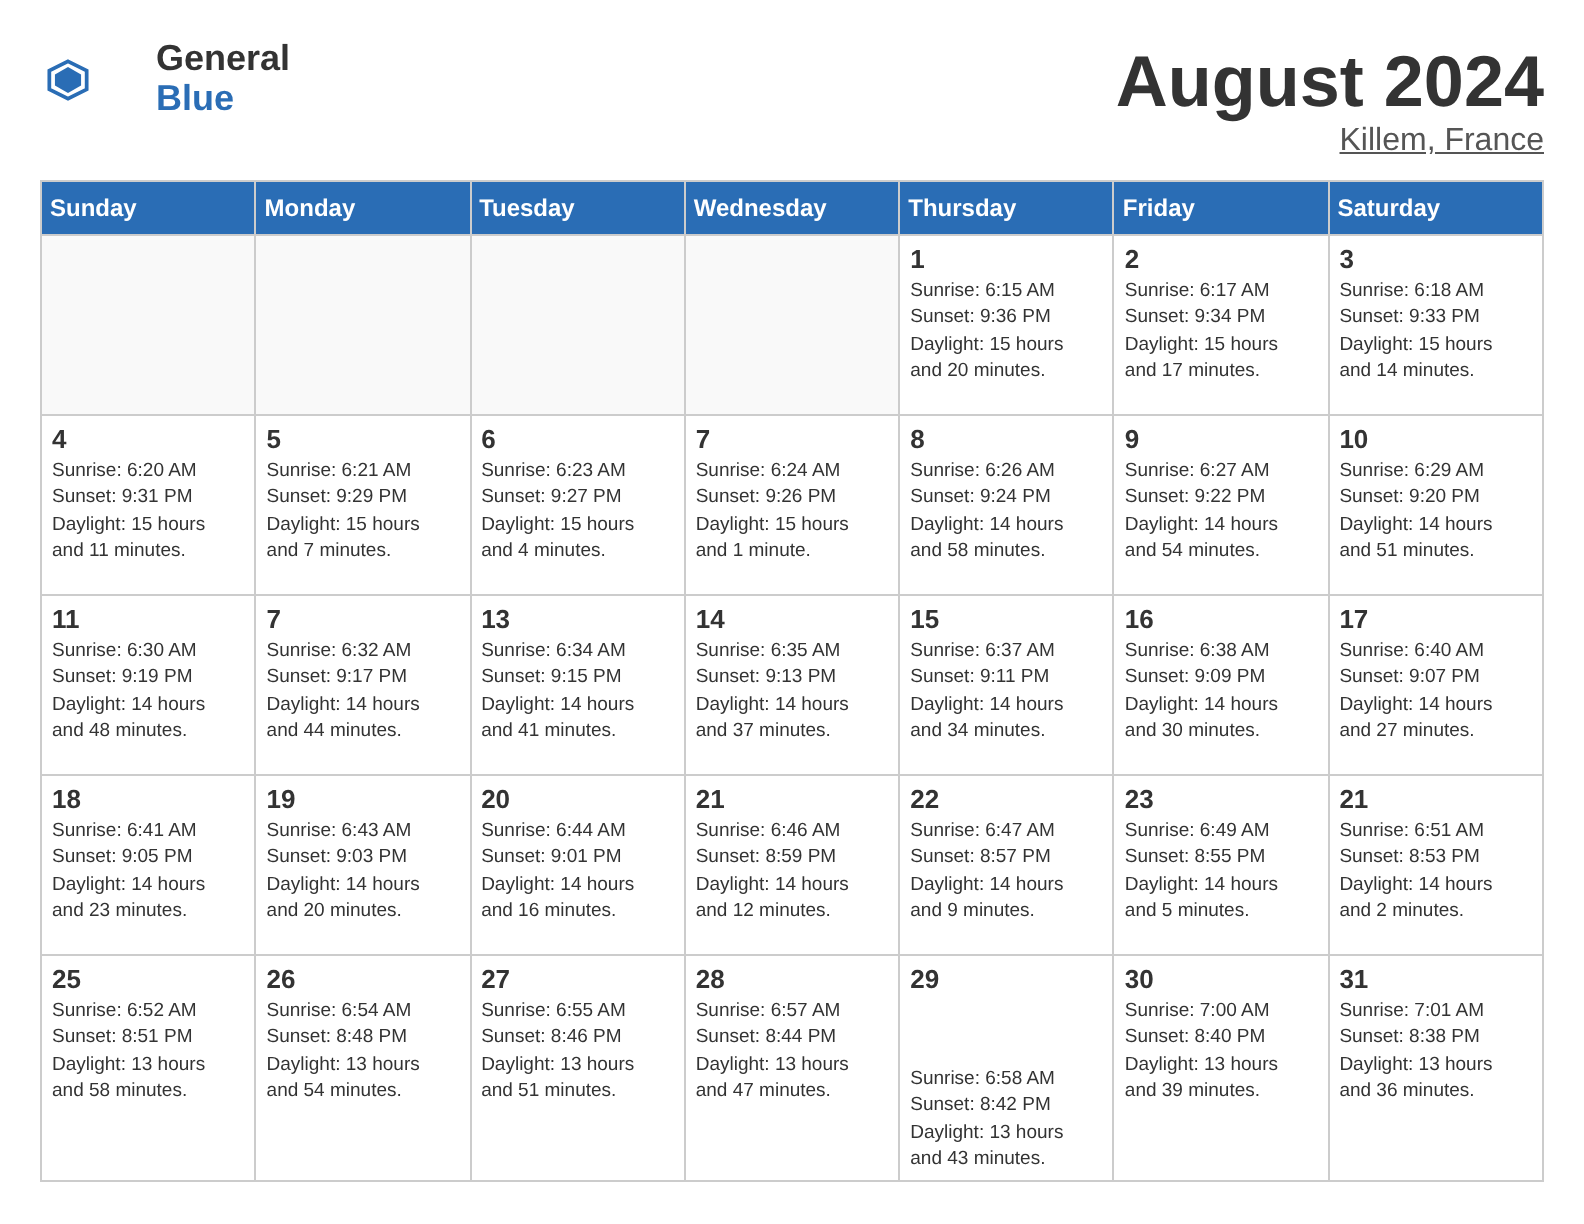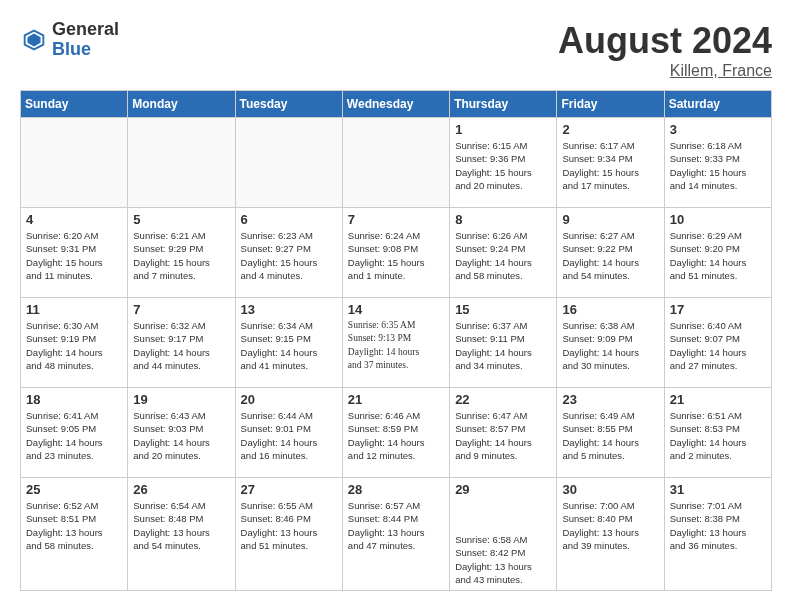--- a/index.html
+++ b/index.html
@@ -12,20 +12,21 @@
     }
     .header {
       display: flex;
       justify-content: space-between;
       align-items: flex-start;
       margin-bottom: 10px;
     }
     .logo {
       display: flex;
       align-items: center;
+      gap: 26px;
     }
     .logo-text {
       display: flex;
       flex-direction: column;
       line-height: 1.1;
     }
     .logo-general {
       font-size: 18px;
       font-weight: bold;
       color: #333;
@@ -170,21 +171,21 @@
         <td>
           <span class="day-number">6</span>
           <div class="day-info" style="white-space: pre-line;">Sunrise: 6:23 AM
 Sunset: 9:27 PM
 Daylight: 15 hours
 and 4 minutes.</div>
         </td>
         <td>
           <span class="day-number">7</span>
           <div class="day-info" style="white-space: pre-line;">Sunrise: 6:24 AM
-Sunset: 9:08 PM
+Sunset: 9:26 PM
 Daylight: 15 hours
 and 1 minute.</div>
         </td>
         <td>
           <span class="day-number">8</span>
           <div class="day-info" style="white-space: pre-line;">Sunrise: 6:26 AM
 Sunset: 9:24 PM
 Daylight: 14 hours
 and 58 minutes.</div>
         </td>
@@ -220,21 +221,21 @@
         </td>
         <td>
           <span class="day-number">13</span>
           <div class="day-info" style="white-space: pre-line;">Sunrise: 6:34 AM
 Sunset: 9:15 PM
 Daylight: 14 hours
 and 41 minutes.</div>
         </td>
         <td>
           <span class="day-number">14</span>
-          <div class="day-info" style="white-space: pre-line; font-family: Liberation Serif, serif;">Sunrise: 6:35 AM
+          <div class="day-info" style="white-space: pre-line;">Sunrise: 6:35 AM
 Sunset: 9:13 PM
 Daylight: 14 hours
 and 37 minutes.</div>
         </td>
         <td>
           <span class="day-number">15</span>
           <div class="day-info" style="white-space: pre-line;">Sunrise: 6:37 AM
 Sunset: 9:11 PM
 Daylight: 14 hours
 and 34 minutes.</div>

